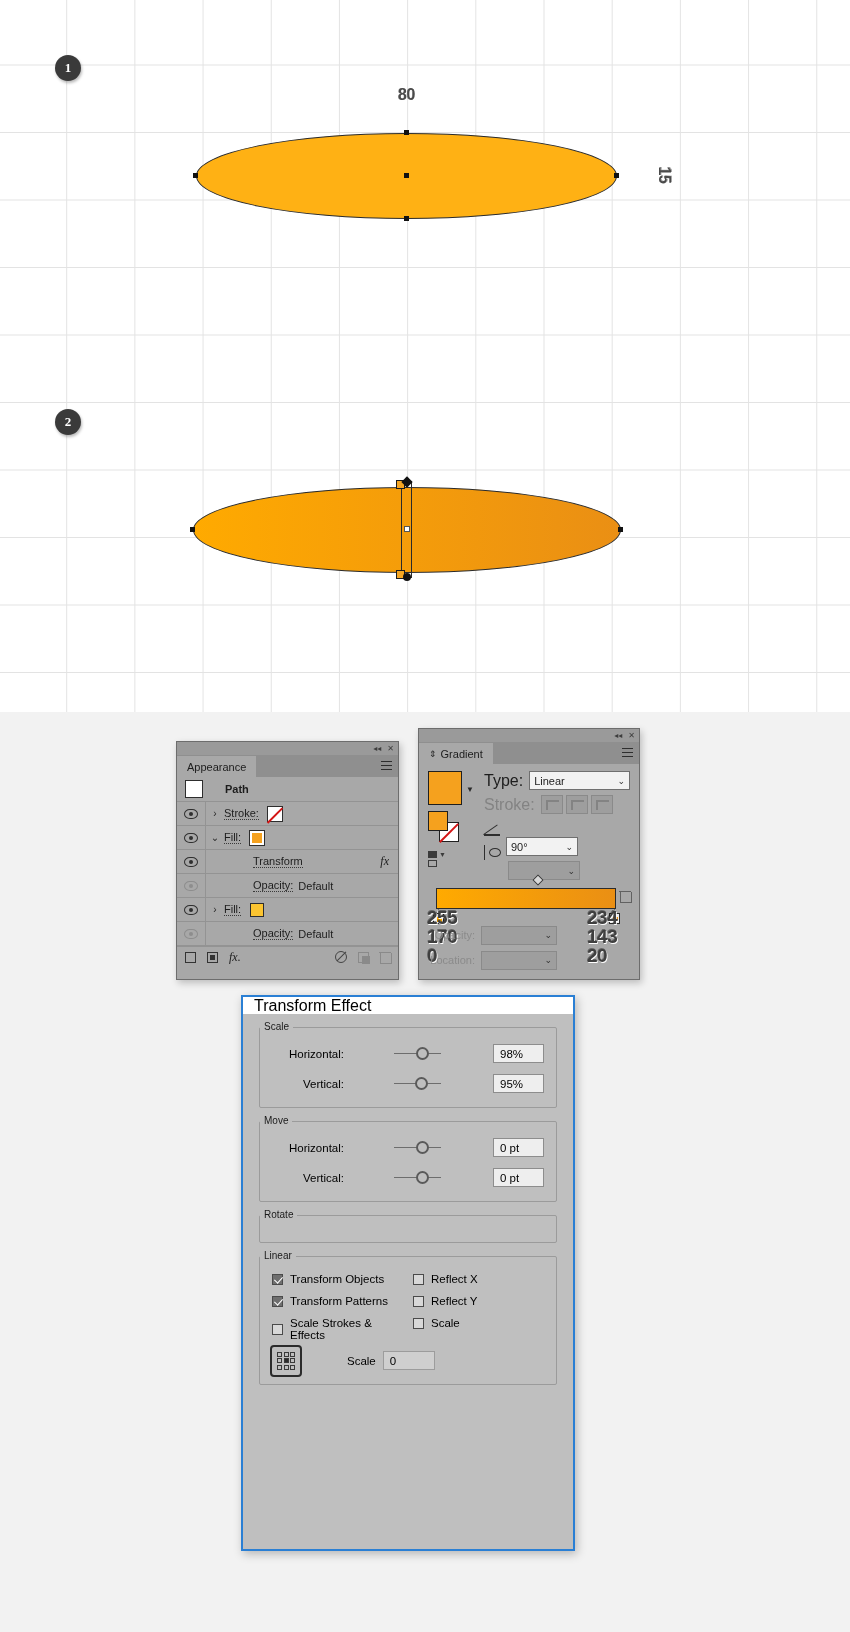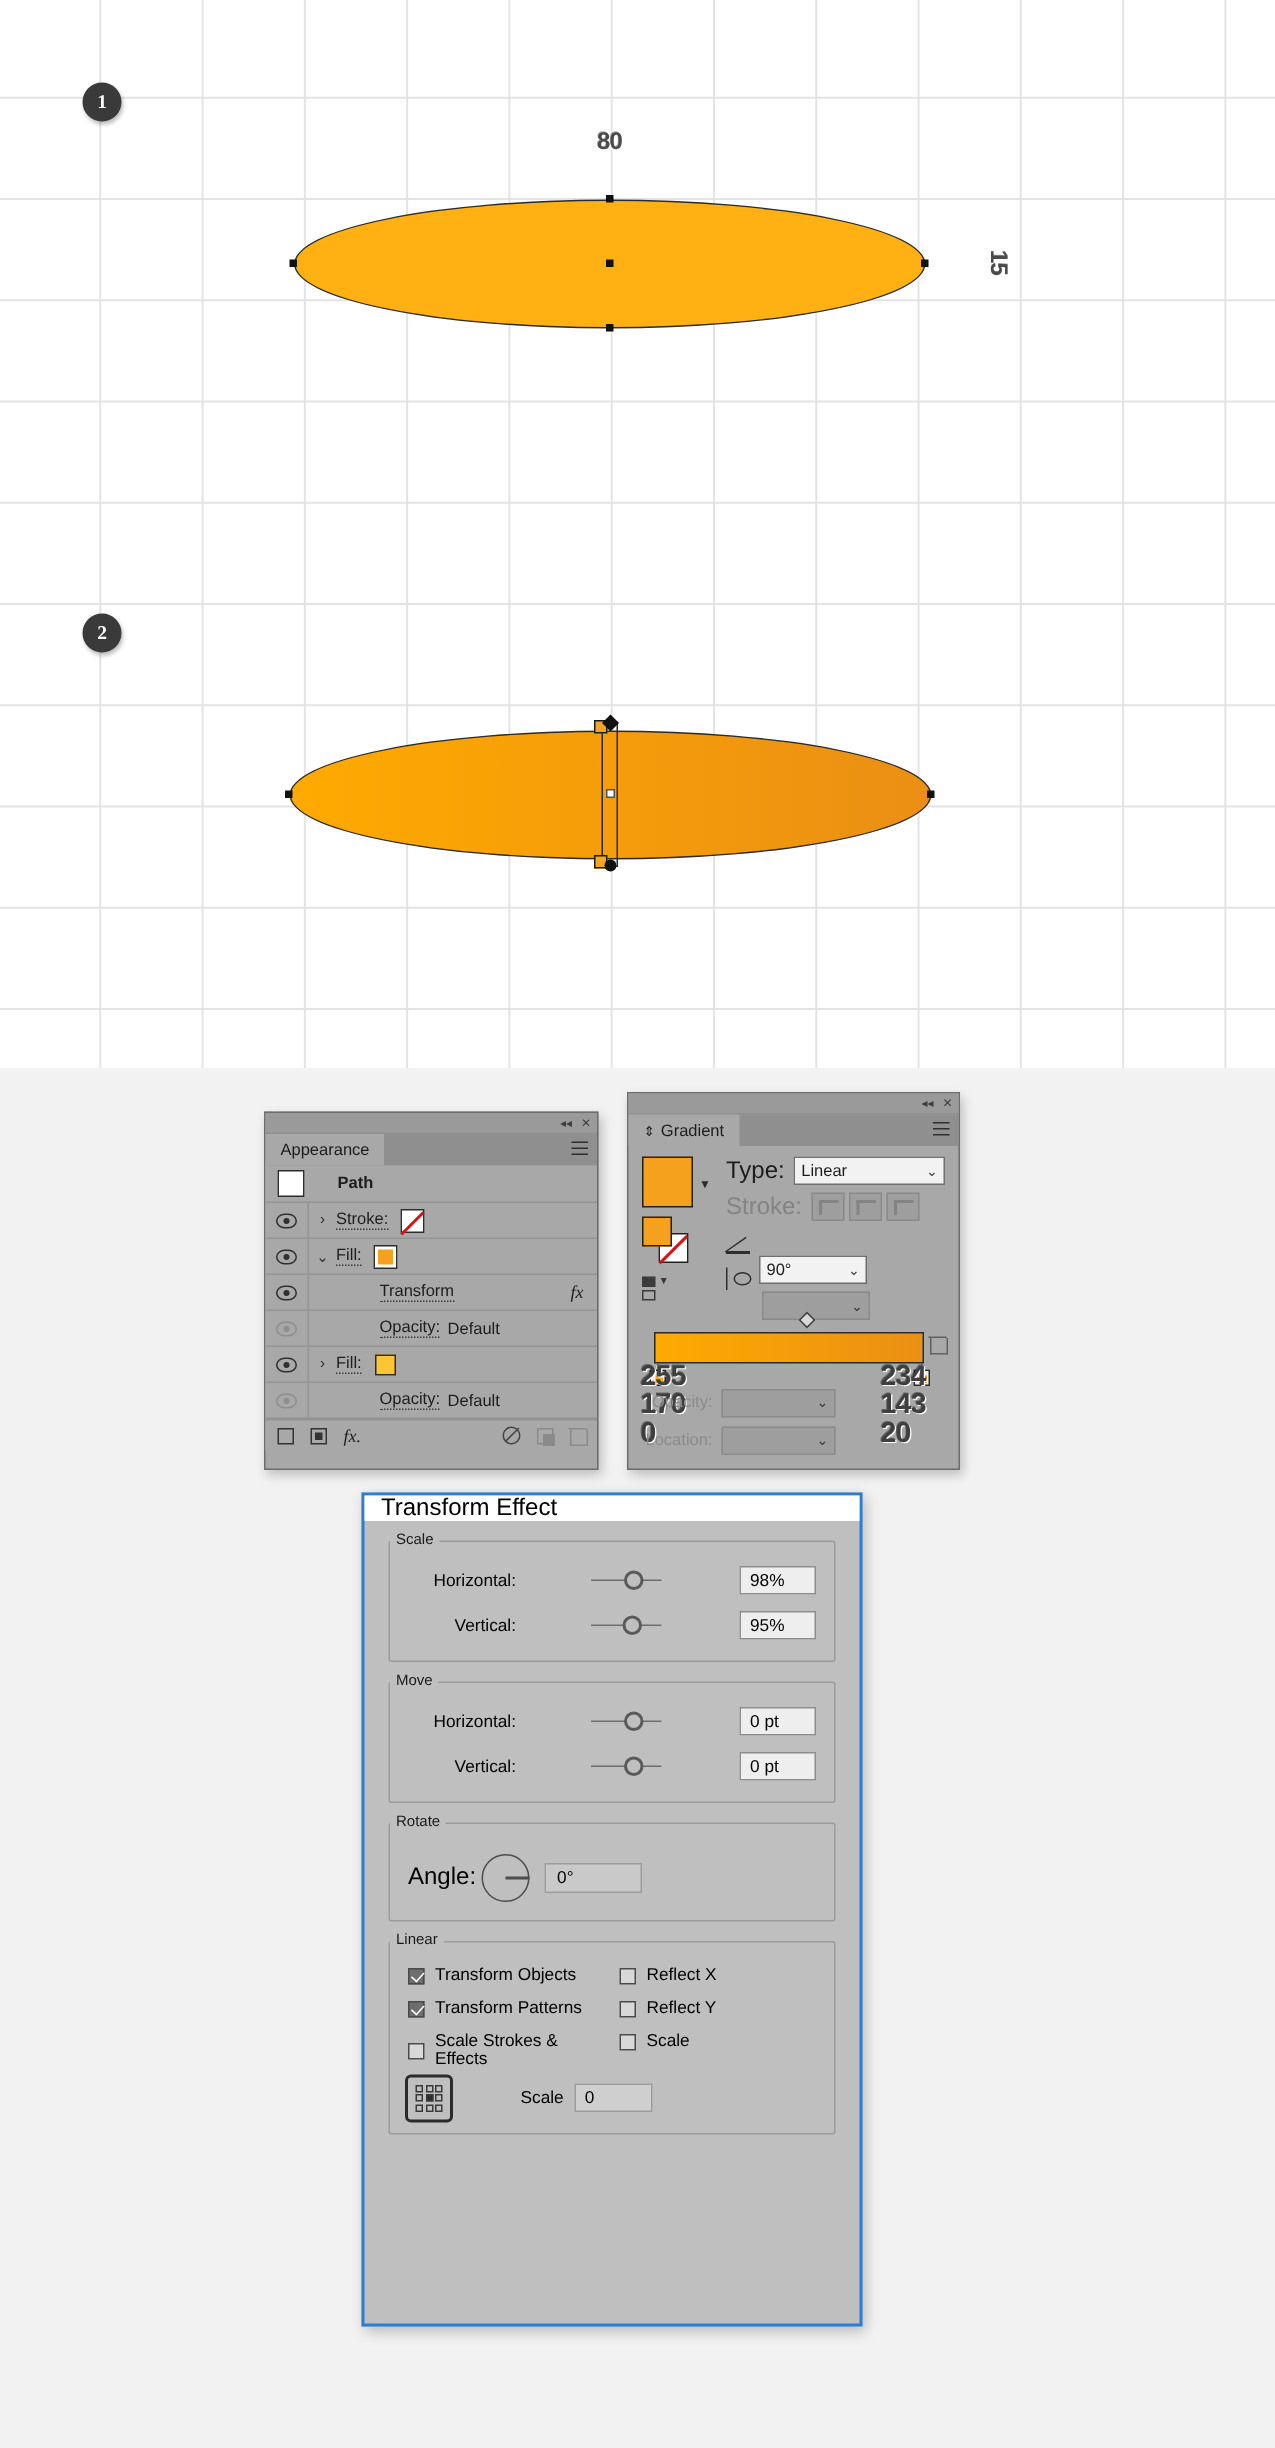--- a/index.html
+++ b/index.html
@@ -723,25 +723,20 @@
       <div class="slider">
         <div class="track"></div>
           <div class="knob" style="left:46%;"></div>
       </div>
       <div class="numbox">0 pt</div>
     </div>
   </div>
 
   <div class="fieldset" style="padding-bottom:10px;">
     <legend>Rotate</legend>
-    <div class="rotwrap">
-      <span class="flabel">Angle:</span>
-      <div class="rotdial"></div>
-      <div class="rotnum">0°</div>
-    </div>
   </div>
 
   <div class="fieldset">
     <legend>Linear</legend>
     <div class="optgrid">
       <div class="optcol">
         <div class="chkline">
           <span class="chk on"></span>
           <span>Transform Objects</span>
         </div>

